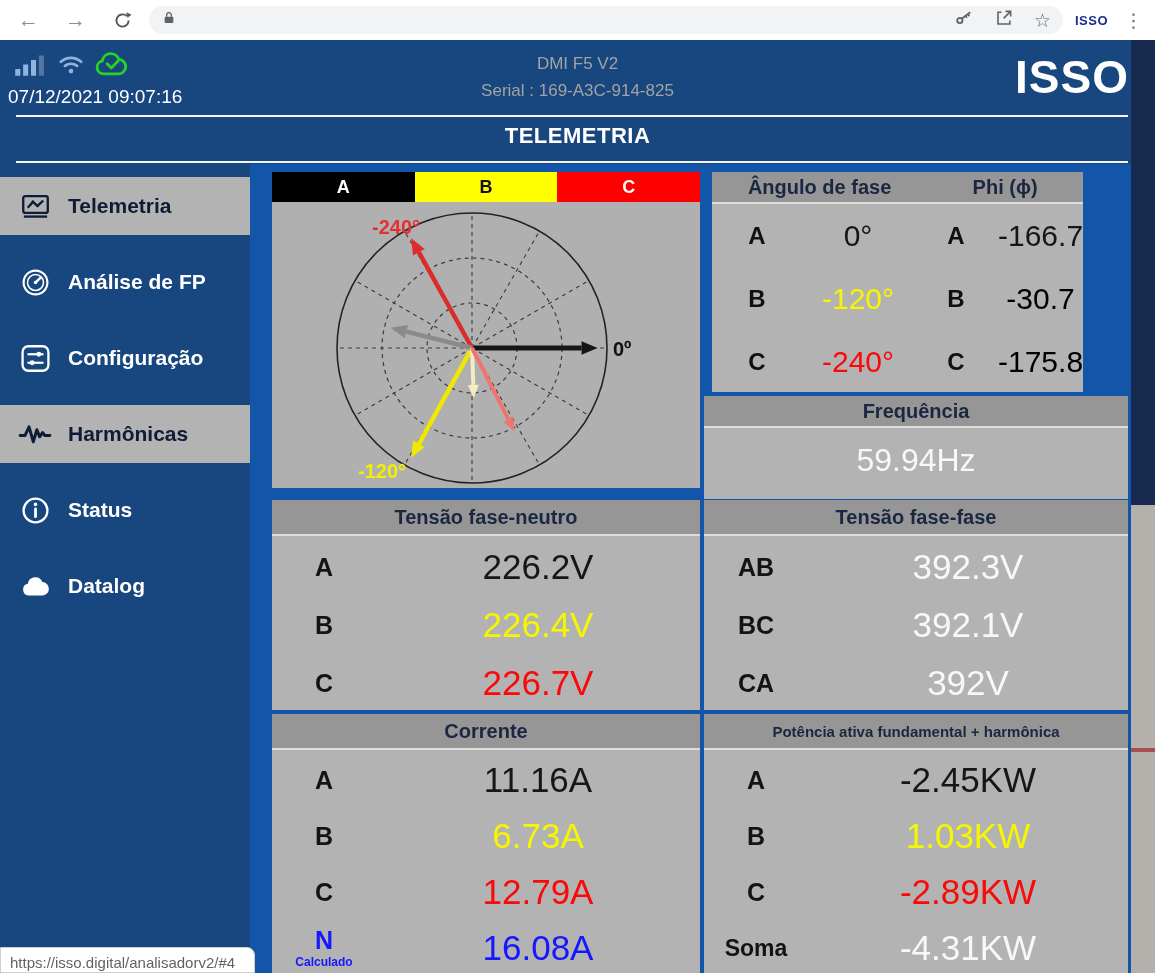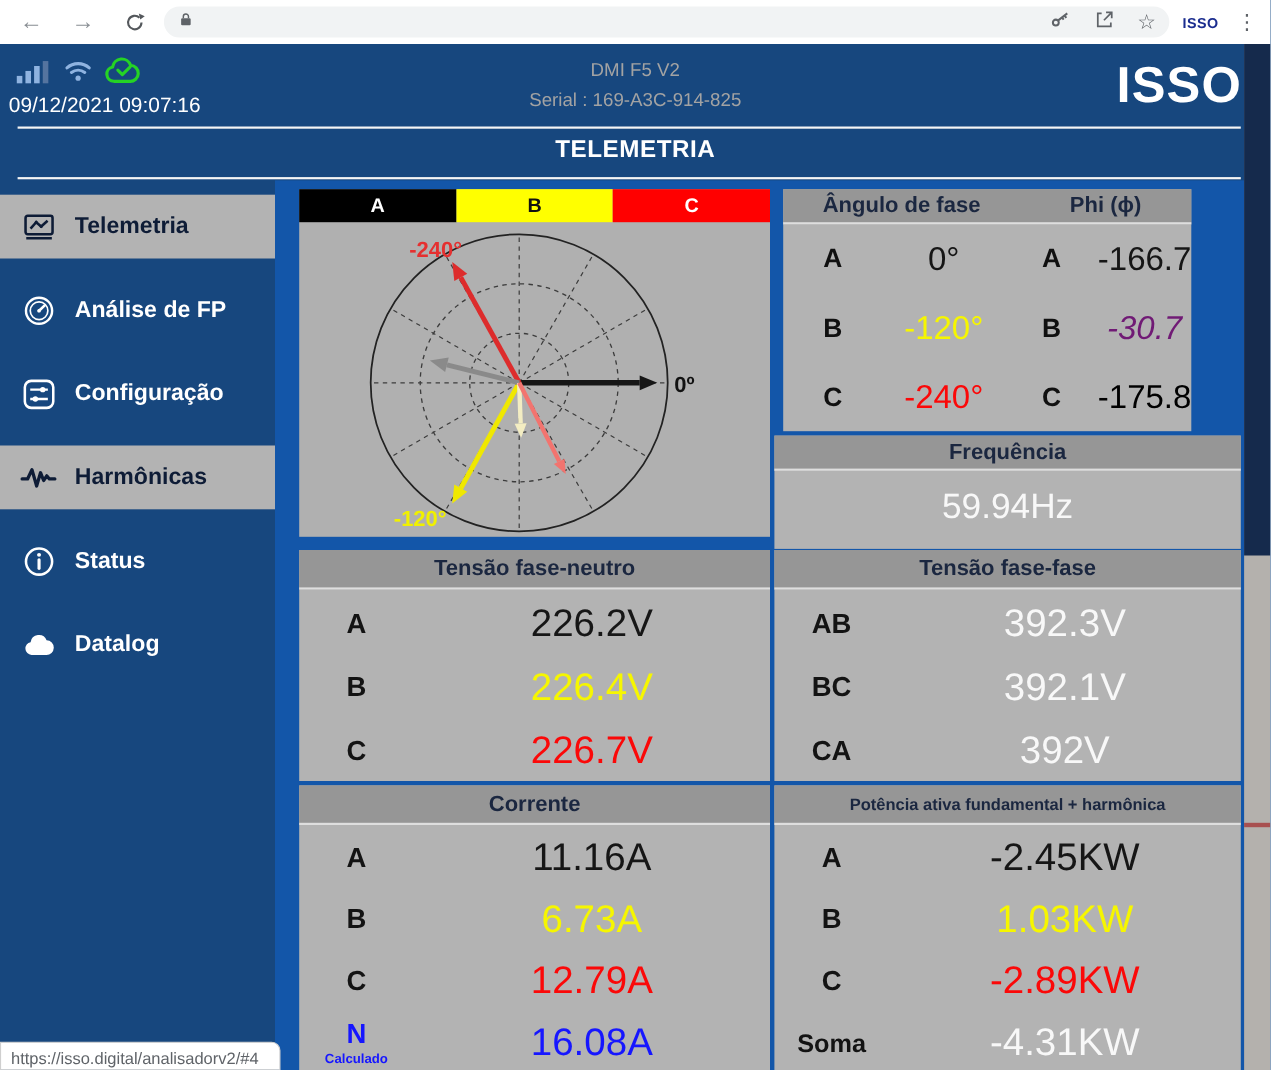--- a/index.html
+++ b/index.html
@@ -148,21 +148,21 @@
           <circle cx="12" cy="17.8" r="2.1" fill="#8fb3e0"></circle>
         </svg>
     </span>
     <span>
       <svg viewBox="0 0 27 22" width="38" height="30">
           <path d="M6.5 19a4.8 4.8 0 0 1-.8-9.5 6.2 6.2 0 0 1 12-1.2 5.1 5.1 0 0 1-.5 10.7z" fill="none" stroke="#25d325" stroke-width="2.1" stroke-linejoin="round"></path>
           <polyline points="9.2,11.6 12.2,14.6 17.4,9.4" fill="none" stroke="#25d325" stroke-width="2.1" stroke-linecap="round" stroke-linejoin="round"></polyline>
         </svg>
     </span>
   </div>
-  <div class="hdr-datetime">09/12/2021 09:07:16</div>
+  <div class="hdr-datetime">07/12/2021 09:07:16</div>
   <div class="hdr-center">
     <div>DMI F5 V2</div>
     <div>Serial : 169-A3C-914-825</div>
   </div>
   <div class="hdr-logo">ISSO</div>
   <div class="hdr-line hdr-line1"></div>
   <div class="page-title">TELEMETRIA</div>
   <div class="hdr-line hdr-line2"></div>
 
   <div class="sidebar">
@@ -287,21 +287,21 @@
       <span>Phi (ϕ)</span>
     </div>
     <div class="angle-body">
         <div class="a-phase">A</div>
         <div class="a-val" style="color: rgb(22, 22, 22);">0°</div>
         <div class="a-phase">A</div>
         <div class="a-val" style="color: rgb(22, 22, 22);">-166.7</div>
         <div class="a-phase">B</div>
         <div class="a-val" style="color: rgb(246, 246, 0);">-120°</div>
         <div class="a-phase">B</div>
-        <div class="a-val" style="color: #701a75; font-style: italic;">-30.7</div>
+        <div class="a-val" style="color: #000000;">-30.7</div>
         <div class="a-phase">C</div>
         <div class="a-val" style="color: rgb(251, 8, 8);">-240°</div>
         <div class="a-phase">C</div>
         <div class="a-val" style="color: #000000;">-175.8</div>
       </div>
   </div>
 
   <div class="panel" id="panel-freq">
     <div class="p-head h30">Frequência</div>
     <div class="freq-val">59.94Hz</div>

